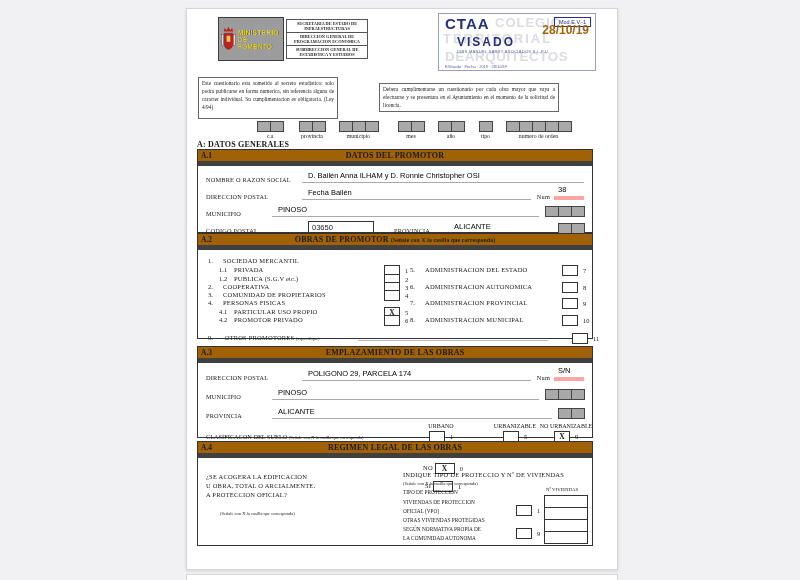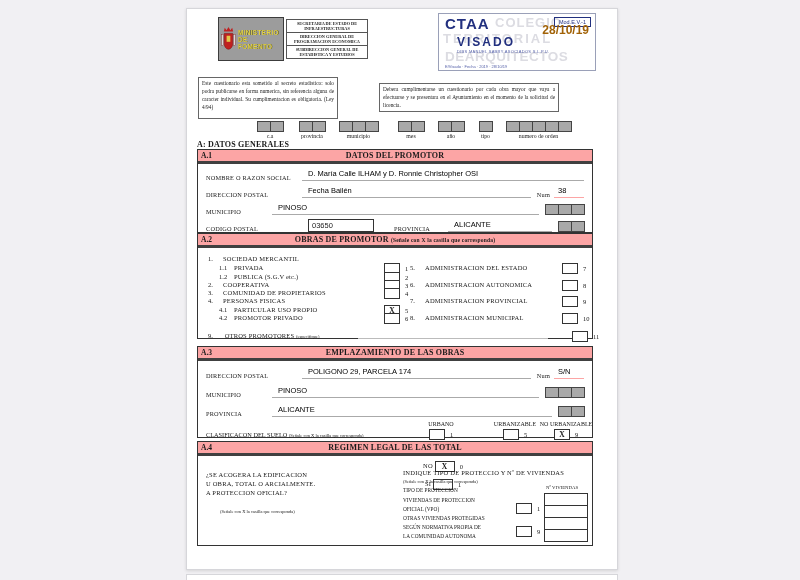--- a/index.html
+++ b/index.html
@@ -50,33 +50,33 @@
   
   .cgroup{position:absolute;top:112px;text-align:center;}
   .cells{font-size:0;white-space:nowrap;}
   .cell{display:inline-block;width:12px;height:9px;background:#a9a9a9;border:1px solid #444;margin-right:-1px;}
   .clabel{font-size:5.8px;margin-top:1px;}
 
   .agen{position:absolute;left:10px;top:131px;font-weight:bold;font-size:8px;letter-spacing:0.2px;text-align:center;}
 
   
   .sec{position:absolute;left:10px;width:396px;border:1px solid #333;box-sizing:border-box;background:#fff;}
-  .sechead{height:11px;background:#fca5a5;border-bottom:3px solid #404040;position:relative;}
+  .sechead{height:11px;background:#a16207;border-bottom:5px solid #404040;position:relative;}
   .secid{position:absolute;left:3px;top:1px;font-weight:bold;font-size:7.5px;}
   .sectitle{position:absolute;left:0;right:0;top:1px;text-align:center;font-weight:bold;font-size:8px;letter-spacing:0.2px;}
   .secnote{font-weight:bold;font-size:5.5px;}
   .secbody{position:relative;}
 
   .frow{display:flex;align-items:flex-end;margin:0 8px 8px 8px;height:9px;}
   .flabel{font-size:6.3px;letter-spacing:0.2px;white-space:nowrap;color:#222;}
   .w92{width:92px;} .w62{width:62px;}
   .fline{flex:1;border-bottom:1px solid #aaa;margin-left:4px;padding-left:6px;white-space:nowrap;}
   .fval{font-family:"Liberation Sans",sans-serif;font-size:7.5px;color:#000;}
   .numlab{margin-left:6px;}
-  .numline{flex:0 0 26px;border-bottom:1px solid #fca5a5;margin-left:4px;padding-left:4px;}
+  .numline{flex:0 0 26px;border-bottom:4px solid #fca5a5;margin-left:4px;padding-left:4px;}
   .gcells{margin-left:6px;font-size:0;white-space:nowrap;}
   .cpbox{border:1px solid #333;margin-left:40px;width:66px;box-sizing:border-box;padding:1px 3px;
          font-family:"Liberation Sans",sans-serif;font-size:7.5px;}
   .provlab{margin-left:20px;width:50px;}
 
   .cbx{display:inline-block;width:14px;height:9px;border:1px solid #333;background:#fff;text-align:center;
        font-weight:bold;font-size:7.5px;line-height:9px;vertical-align:middle;font-family:"Liberation Serif",serif;}
   .cbn{font-size:6.5px;margin-left:5px;vertical-align:middle;}
 
   
@@ -178,21 +178,21 @@
   <div class="agen">A: DATOS GENERALES</div>
 
   <div class="sec" style="top:140px;height:84px;">
     <div class="sechead">
       <span class="secid">A.1</span>
       <span class="sectitle">DATOS DEL PROMOTOR</span>
     </div>
     <div class="secbody" style="padding-top:8px;">
       <div class="frow">
         <span class="flabel w92">NOMBRE O RAZON SOCIAL</span>
-        <span class="fline"><span class="fval">D. María Calle ILHAM y D. Ronnie Christopher OSI</span></span>
+        <span class="fline"><span class="fval">D. Bailén Anna ILHAM y D. Ronnie Christopher OSI</span></span>
       </div>
       <div class="frow">
         <span class="flabel w92">DIRECCION POSTAL</span>
         <span class="fline"><span class="fval">Fecha Bailén</span></span>
         <span class="flabel numlab">Num</span>
         <span class="numline"><span class="fval">38</span></span>
       </div>
       <div class="frow">
         <span class="flabel w62">MUNICIPIO</span>
         <span class="fline"><span class="fval">PINOSO</span></span>
@@ -274,21 +274,21 @@
           <div>NO URBANIZABLE</div>
           <div class="soptbox"><span class="cbx">X</span><span class="cbn">9</span></div>
         </div>
       </div>
     </div>
   </div>
 
   <div class="sec" style="top:432px;height:105px;">
     <div class="sechead">
       <span class="secid">A.4</span>
-      <span class="sectitle">REGIMEN LEGAL DE LAS TOTAL</span>
+      <span class="sectitle">REGIMEN LEGAL DE LAS OBRAS</span>
     </div>
     <div class="secbody" style="height:93px;">
       <span class="abs q" style="left:225px;top:5px"><span>NO</span> <span class="cbx" style="width:18px">X</span><span class="cbn">0</span></span>
       <span class="abs q" style="left:8px;top:15px">¿SE ACOGERA LA EDIFICACION</span>
       <span class="abs q" style="left:8px;top:24px">U OBRA, TOTAL O ARCIALMENTE.</span>
       <span class="abs q" style="left:227px;top:23px"><span>SI</span> <span class="cbx" style="width:18px"></span><span class="cbn">1</span></span>
       <span class="abs q" style="left:8px;top:33px">A PROTECCION OFICIAL?</span>
       <span class="abs tiny" style="left:22px;top:53px">(Señale con X la casilla que corresponda)</span>
 
       <span class="abs rt" style="left:205px;top:13px">INDIQUE TIPO DE PROTECCIO Y Nº DE VIVIENDAS</span>

